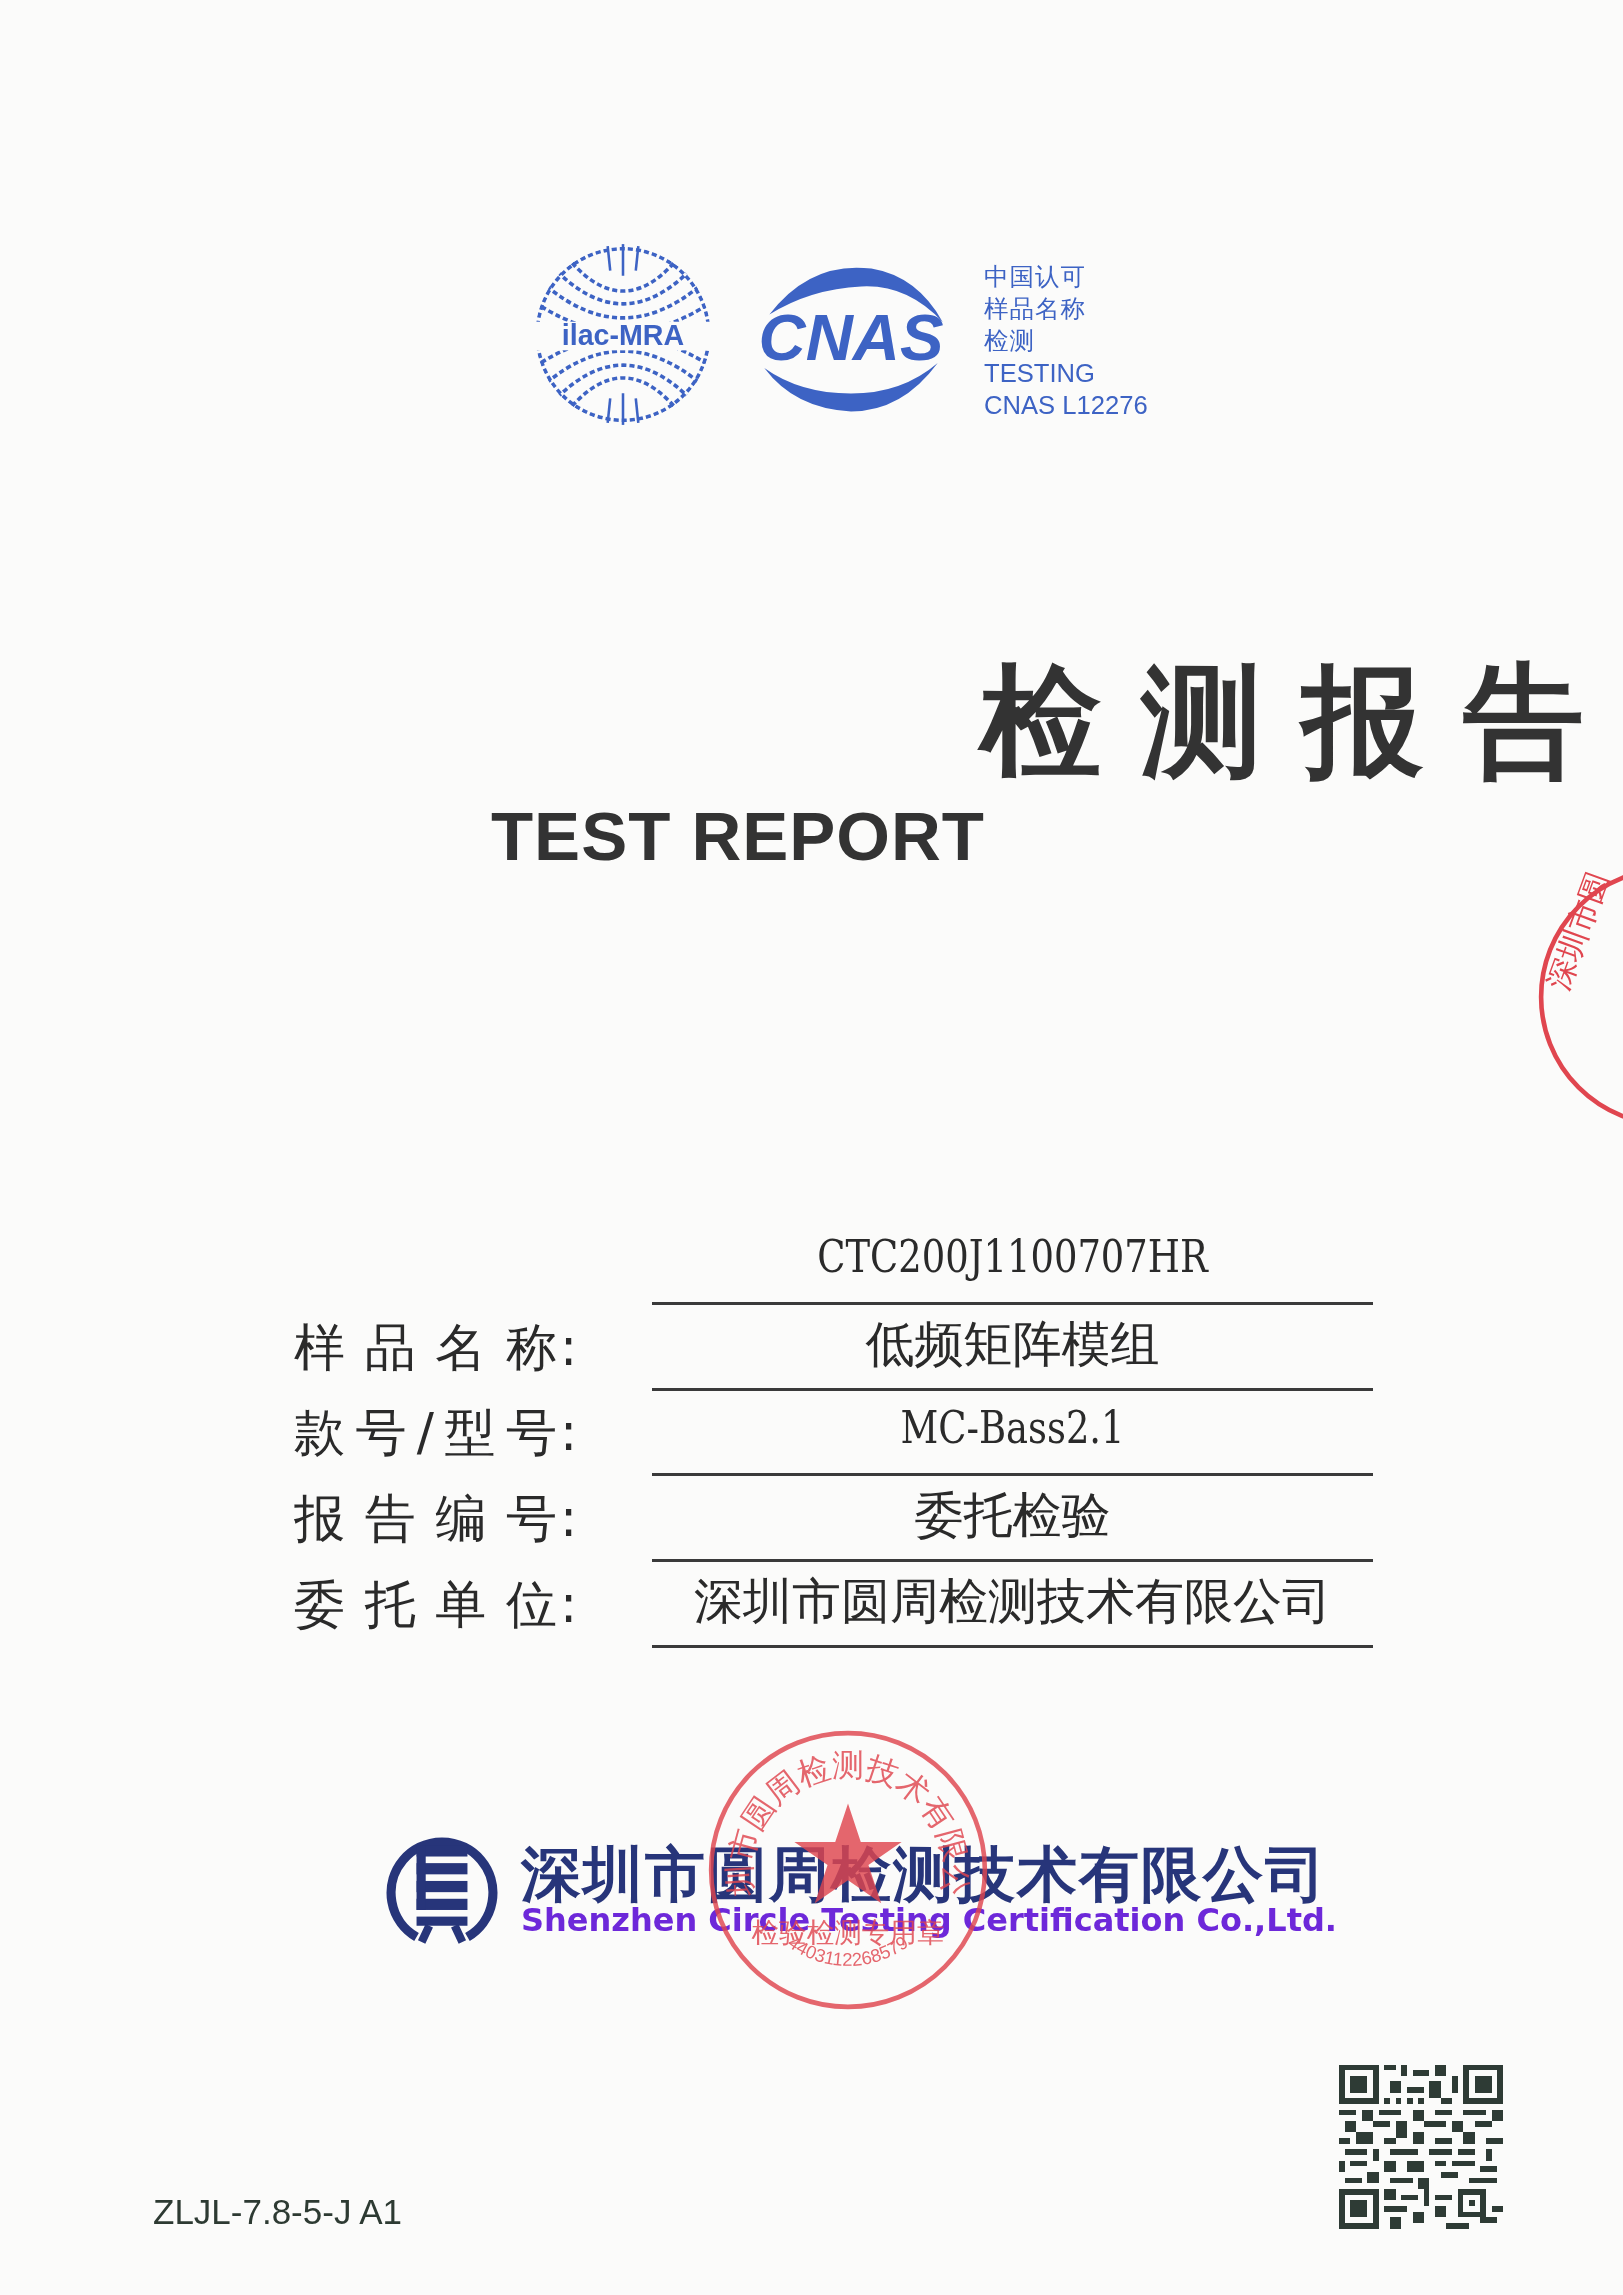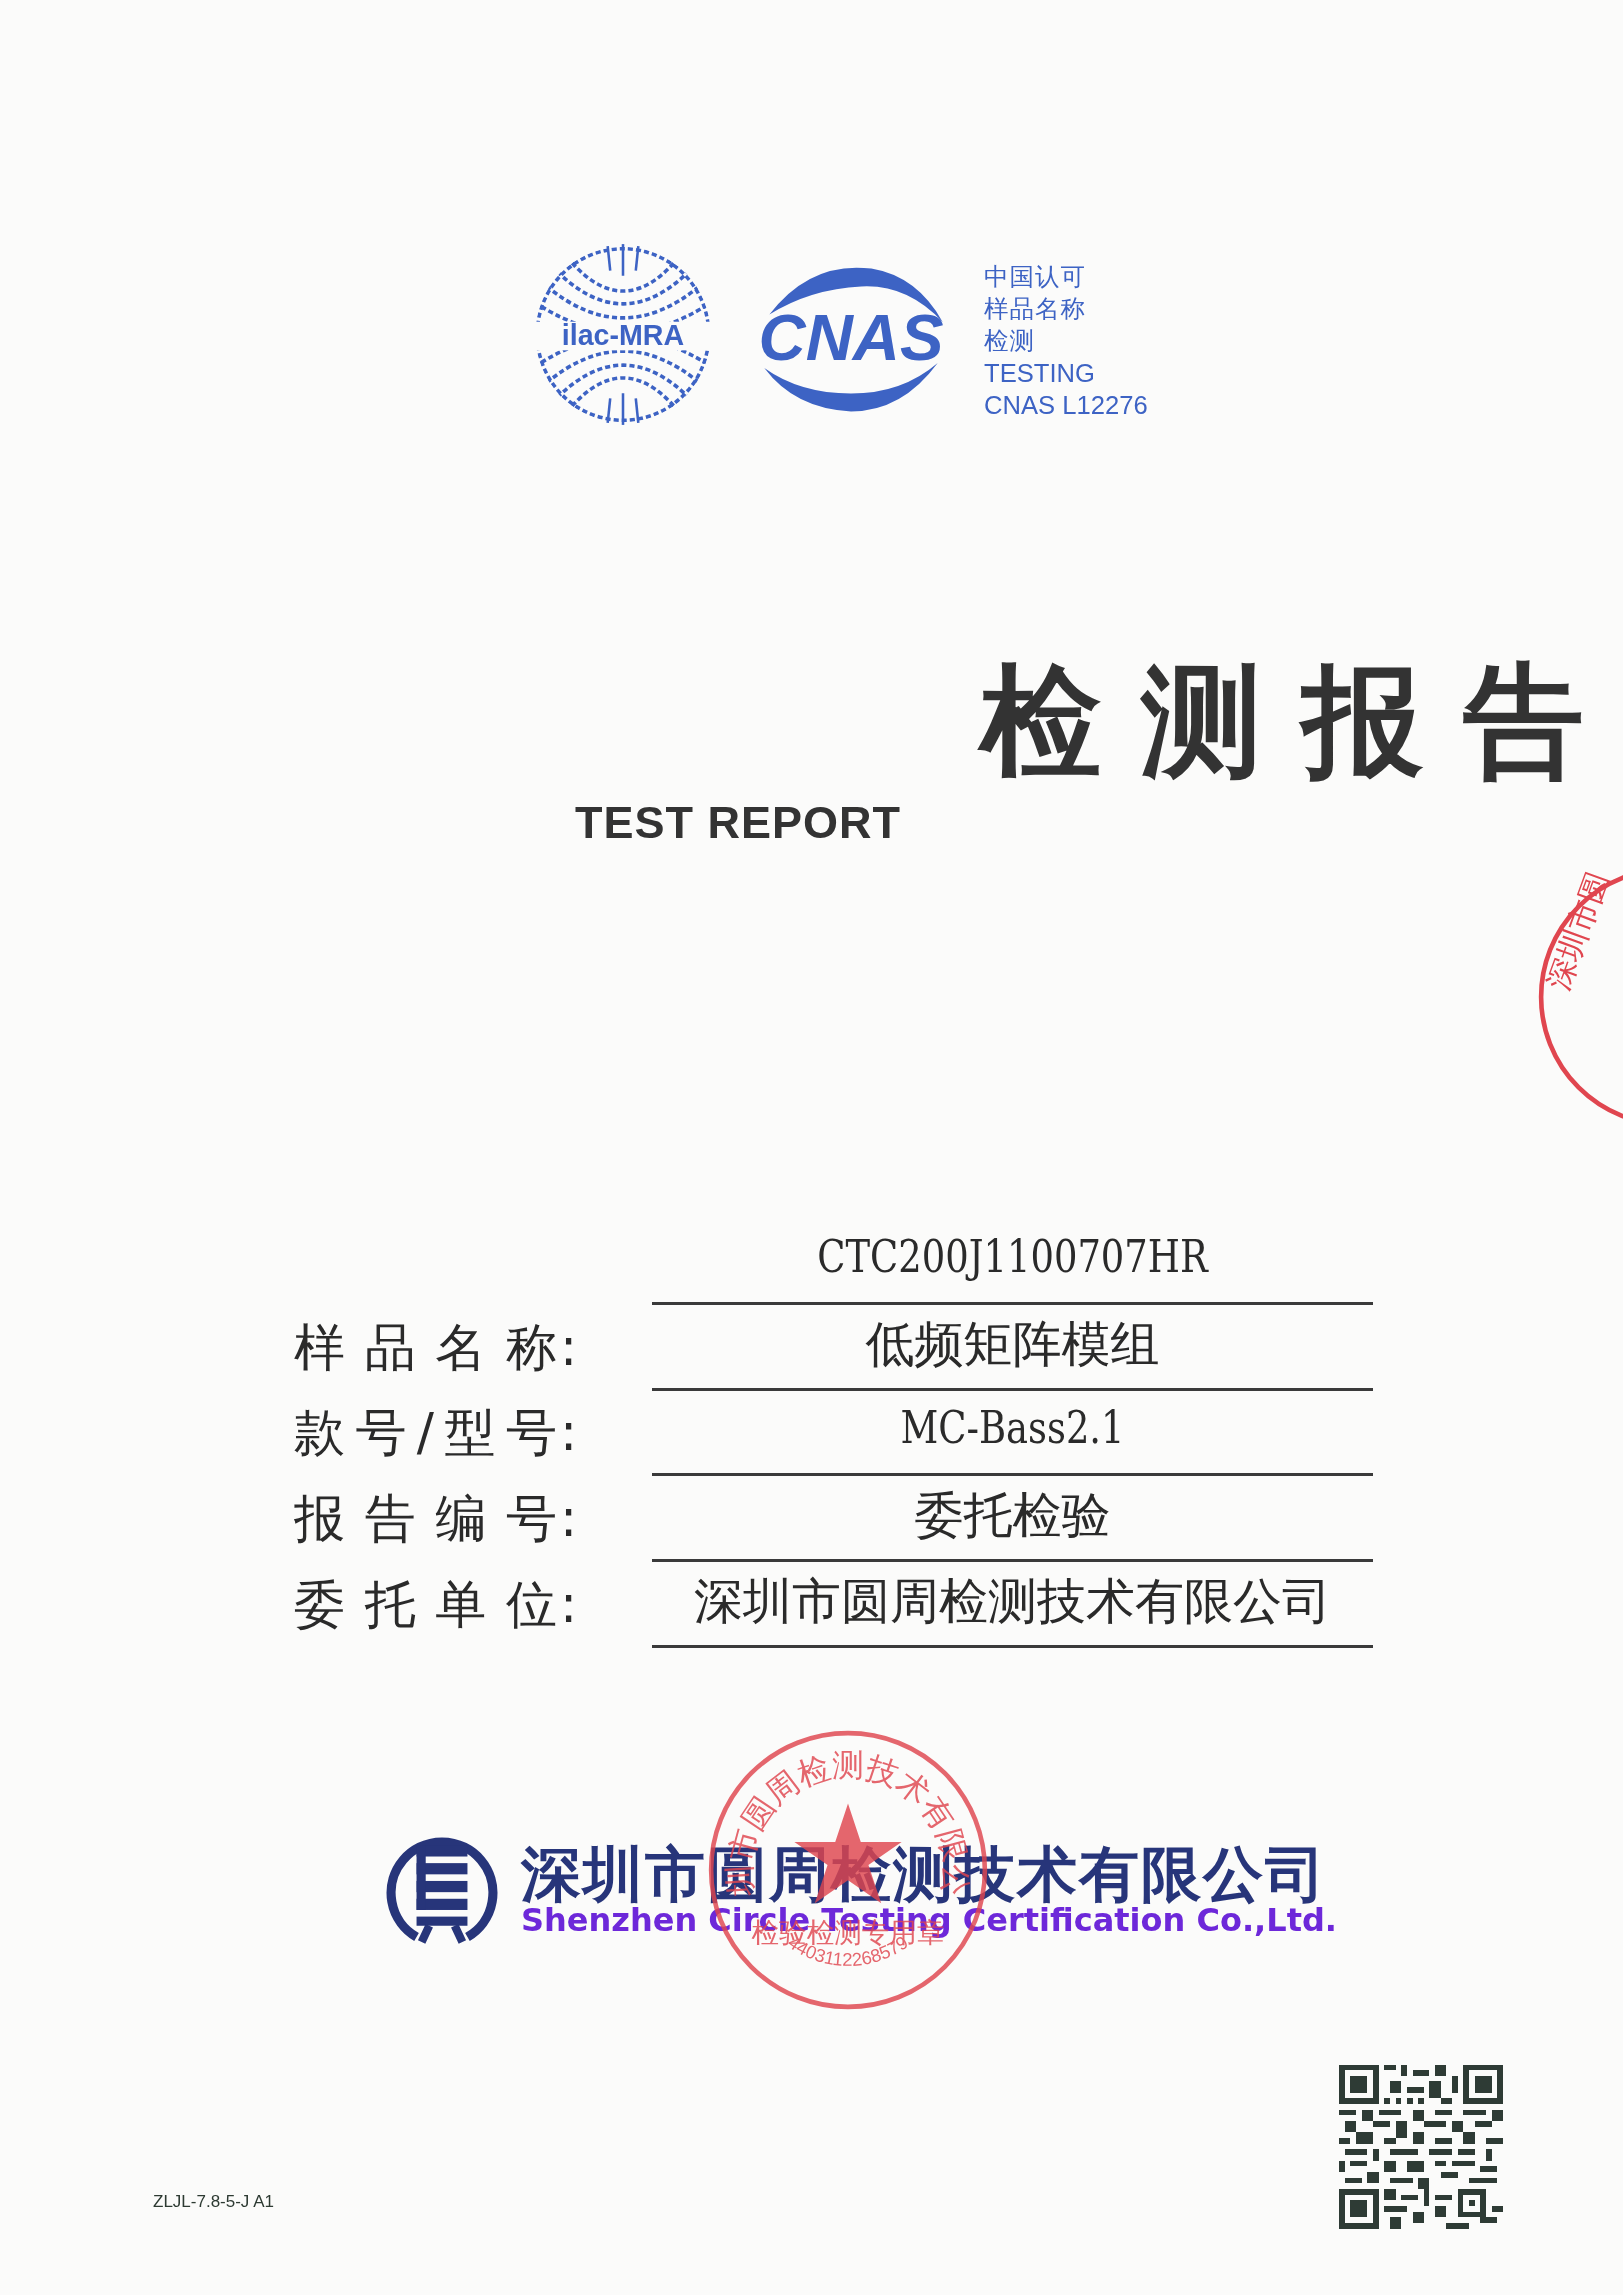--- a/index.html
+++ b/index.html
@@ -16,21 +16,21 @@
   .cnas { left:749px; top:266px; width:204px; height:148px; }
   .accred-text { left:984px; top:261px; color:#3d63c4; font-family:"Liberation Sans",sans-serif; }
   .accred-text .cn { font-size:24.5px; line-height:32px; letter-spacing:1px; }
   .accred-text .en { font-size:25.6px; line-height:32px; }
 
   
   .title-cn { left:0; width:1624px; top:641px; text-align:right;
     font-size:121px; font-weight:bold; letter-spacing:40px; color:#333;
     font-family:"DejaVu Sans",sans-serif; text-indent:40px; }
   .title-en { left:0; width:1476px; top:797px; text-align:center;
-    font-size:45px; font-weight:bold; color:#333;
+    font-size:69px; font-weight:bold; color:#333;
     font-family:"Liberation Sans",sans-serif; letter-spacing:1px; }
 
   
   .info-row { position:absolute; left:294px; width:1078px; height:86px; }
   .info-label { position:absolute; left:0; top:9.2px; width:317px;
     font-size:51px; color:#2a2a2a; letter-spacing:3.1px; white-space:nowrap;
     font-family:"DejaVu Sans",sans-serif; }
   .info-label .lab { display:inline-block; width:266px; text-align-last:justify; text-align:justify; }
   .info-value { position:absolute; left:358px; width:721px; top:7.2px; text-align:center;
     font-size:49px; color:#2a2a2a; white-space:nowrap; }
@@ -44,21 +44,21 @@
   .co-name-en { left:521px; top:1901px; font-size:32px; font-weight:bold; color:#6d28d9;
     font-family:"DejaVu Sans",sans-serif; white-space:nowrap; letter-spacing:0px; }
 
   
   .stamp { left:705px; top:1727px; width:286px; height:286px; }
   .stamp-edge { left:1536px; top:864px; width:88px; height:266px; overflow:hidden; }
 
   
   .qr { left:1339px; top:2062px; width:164px; height:169px; }
 
-  .form-code { left:153px; top:2192px; font-size:17px; color:#2d3a32;
+  .form-code { left:153px; top:2192px; font-size:35px; color:#2d3a32;
     font-family:"Liberation Sans",sans-serif; }
 </style>
 </head>
 <body>
 
 <div class="abs ilac">
   <svg width="184" height="189" viewBox="0 0 360 370">
     <defs>
         <clipPath id="ilc">
           <circle cx="180" cy="185" r="172"></circle>

